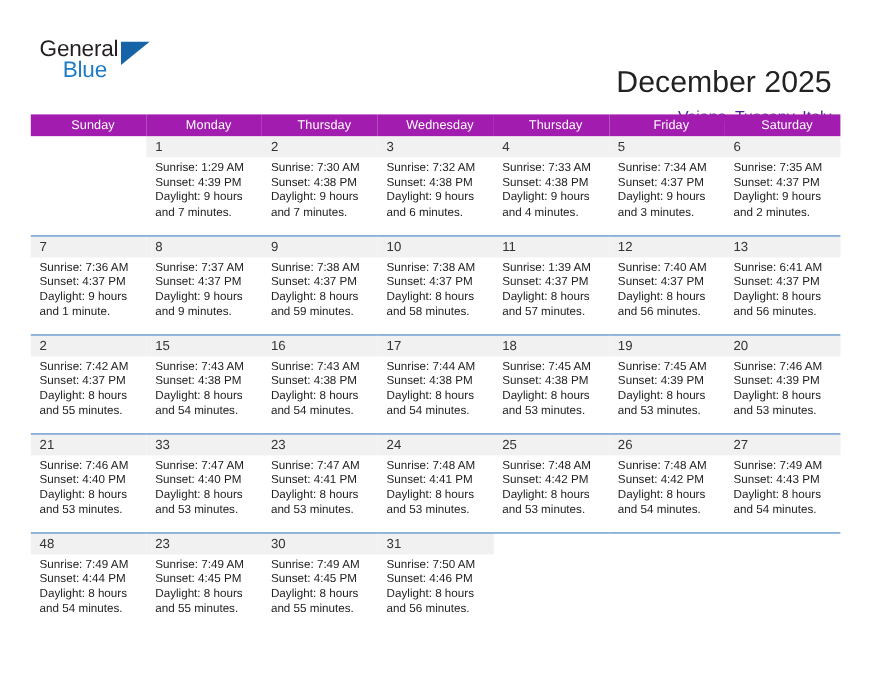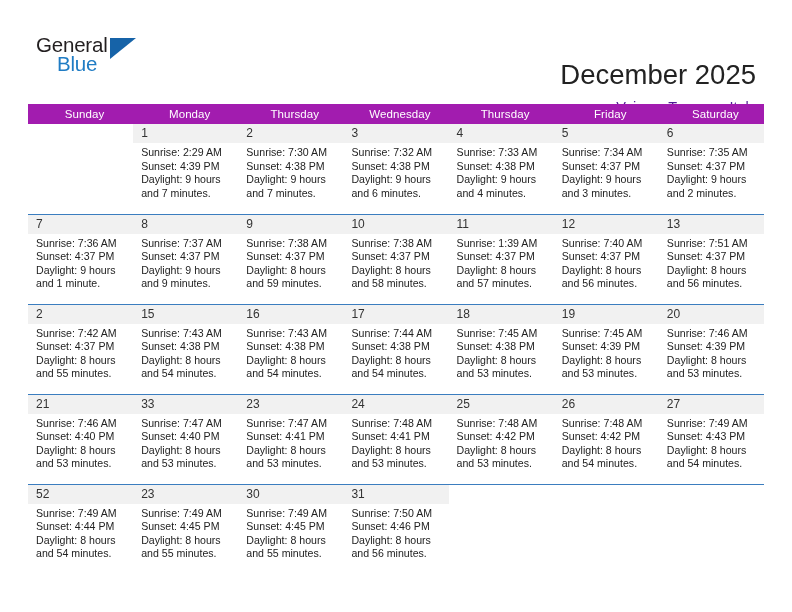--- a/index.html
+++ b/index.html
@@ -188,21 +188,21 @@
             <div class="detail">
               <div></div>
               <div></div>
               <div></div>
               <div></div>
             </div>
           </td>
           <td class="day">
             <div class="daynum">1</div>
             <div class="detail">
-              <div>Sunrise: 2:29 AM</div>
+              <div>Sunrise: 1:29 AM</div>
               <div>Sunset: 4:39 PM</div>
               <div>Daylight: 9 hours</div>
               <div>and 7 minutes.</div>
             </div>
           </td>
           <td class="day">
             <div class="daynum">2</div>
             <div class="detail">
               <div>Sunrise: 7:30 AM</div>
               <div>Sunset: 4:38 PM</div>
@@ -299,21 +299,21 @@
             <div class="detail">
               <div>Sunrise: 7:40 AM</div>
               <div>Sunset: 4:37 PM</div>
               <div>Daylight: 8 hours</div>
               <div>and 56 minutes.</div>
             </div>
           </td>
           <td class="day">
             <div class="daynum">13</div>
             <div class="detail">
-              <div>Sunrise: 7:51 AM</div>
+              <div>Sunrise: 6:41 AM</div>
               <div>Sunset: 4:37 PM</div>
               <div>Daylight: 8 hours</div>
               <div>and 56 minutes.</div>
             </div>
           </td>
         </tr>
 
         <tr class="week">
           <td class="day">
             <div class="daynum">2</div>
@@ -441,21 +441,21 @@
               <div>Sunrise: 7:49 AM</div>
               <div>Sunset: 4:43 PM</div>
               <div>Daylight: 8 hours</div>
               <div>and 54 minutes.</div>
             </div>
           </td>
         </tr>
 
         <tr class="week">
           <td class="day">
-            <div class="daynum">52</div>
+            <div class="daynum">48</div>
             <div class="detail">
               <div>Sunrise: 7:49 AM</div>
               <div>Sunset: 4:44 PM</div>
               <div>Daylight: 8 hours</div>
               <div>and 54 minutes.</div>
             </div>
           </td>
           <td class="day">
             <div class="daynum">23</div>
             <div class="detail">

